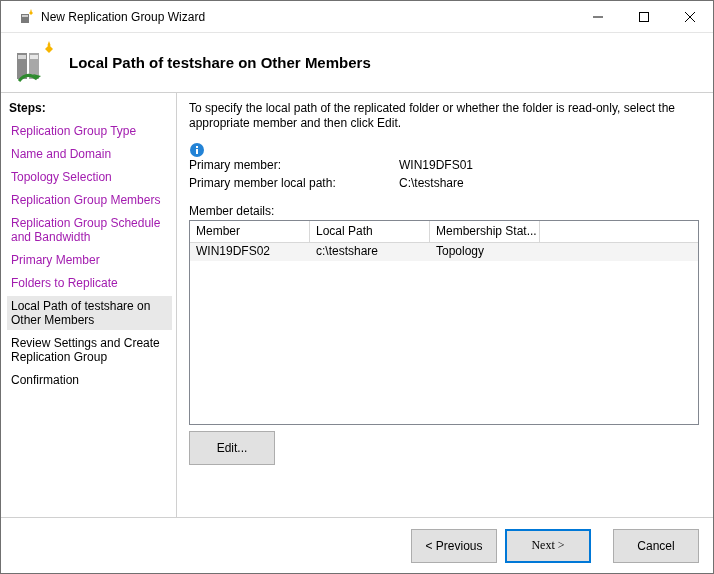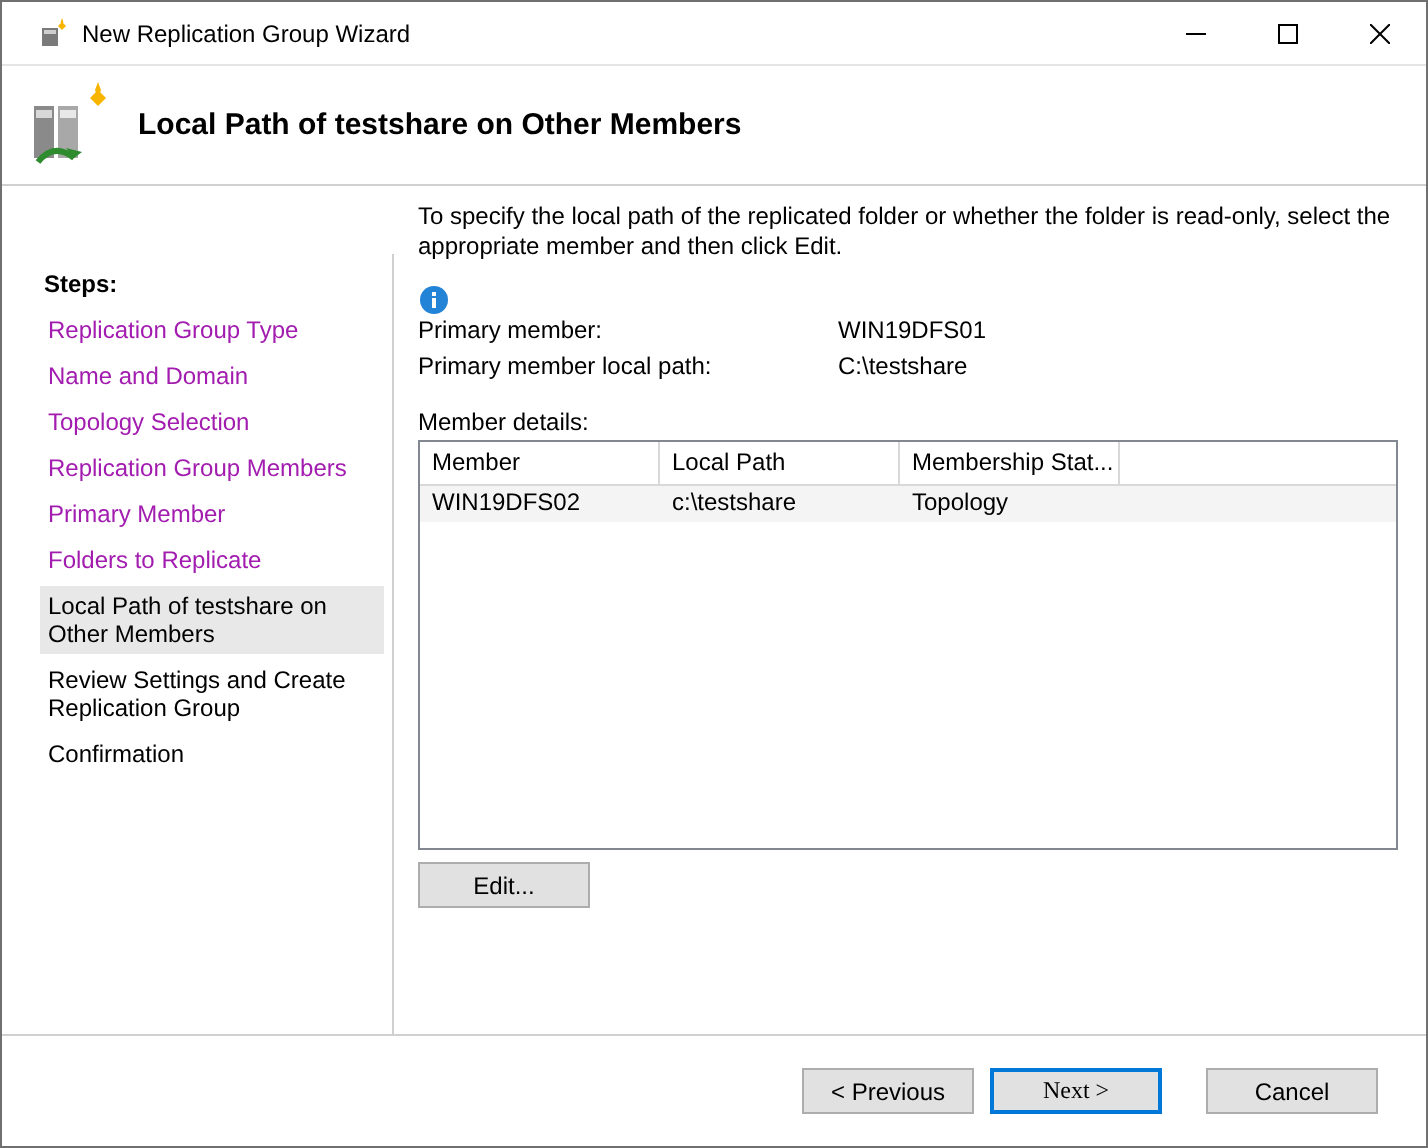--- a/index.html
+++ b/index.html
@@ -52,24 +52,23 @@
     font-weight: bold;
     font-size: 15px;
     color: #000;
   }
   .body {
     flex: 1;
     display: flex;
     overflow: hidden;
   }
   .sidebar {
-    width: 196px;
+    width: 176px;
     border-right: 1px solid #d0d0d0;
-    padding: 6px 4px 6px 19px;
-    margin-top: 34px;
+    padding: 6px 4px 6px 6px;
   }
   .sidebar .steps-hdr {
     font-weight: bold;
     font-size: 12px;
     margin: 2px 2px 6px 2px;
   }
   .sb-item {
     padding: 3px 4px;
     margin-bottom: 3px;
     color: #a21caf;
@@ -149,40 +148,40 @@
   .gcA { width: 120px; }
   .gcB { width: 120px; }
   .gcC { width: 110px; }
   .gcD { flex: 1; }
   .edit-row {
     margin-top: 6px;
   }
   .btn {
     border: 1px solid #adadad;
     background: #e1e1e1;
-    height: 23px;
+    height: 34px;
     min-width: 86px;
     font-family: inherit;
     font-size: 12px;
     padding: 0 10px;
     cursor: pointer;
   }
   .btn.default {
     border: 1px solid #0078d7;
     outline: 1px solid #0078d7;
     outline-offset: -2px;
     font-family: Liberation Serif, serif;
   }
   .footer {
     height: 56px;
     border-top: 1px solid #d0d0d0;
     display: flex;
     align-items: center;
     justify-content: flex-end;
-    padding: 0 24px;
+    padding: 0 14px;
     gap: 8px;
   }
   .footer .gap { width: 6px; }
 </style>
 </head>
 <body>
 
 <div class="window">
 
   <div class="titlebar">
@@ -232,20 +231,21 @@
 
   <div class="body">
 
     <div class="sidebar">
       <div class="steps-hdr">Steps:</div>
       <div id="sb-list">
           <div class="sb-item">Replication Group Type</div>
           <div class="sb-item">Name and Domain</div>
           <div class="sb-item">Topology Selection</div>
           <div class="sb-item">Replication Group Members</div>
+          <div class="sb-item">Replication Group Schedule and Bandwidth</div>
           <div class="sb-item">Primary Member</div>
           <div class="sb-item">Folders to Replicate</div>
           <div class="sb-item current">Local Path of testshare on Other Members</div>
           <div class="sb-item future">Review Settings and Create Replication Group</div>
           <div class="sb-item future">Confirmation</div>
         </div>
     </div>
 
     <div class="main">
       <div class="instr">To specify the local path of the replicated folder or whether the folder is read-only, select the appropriate member and then click Edit.</div>

